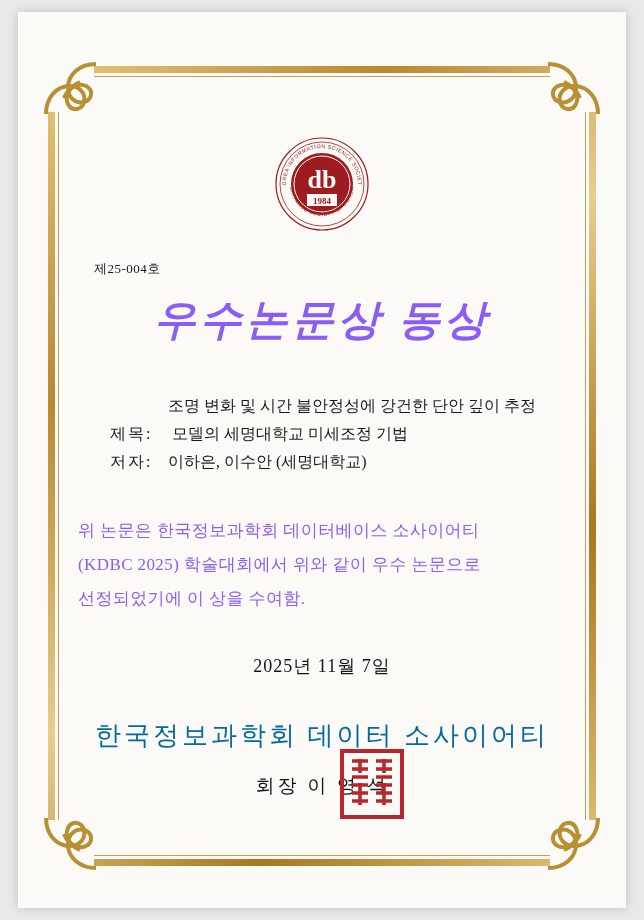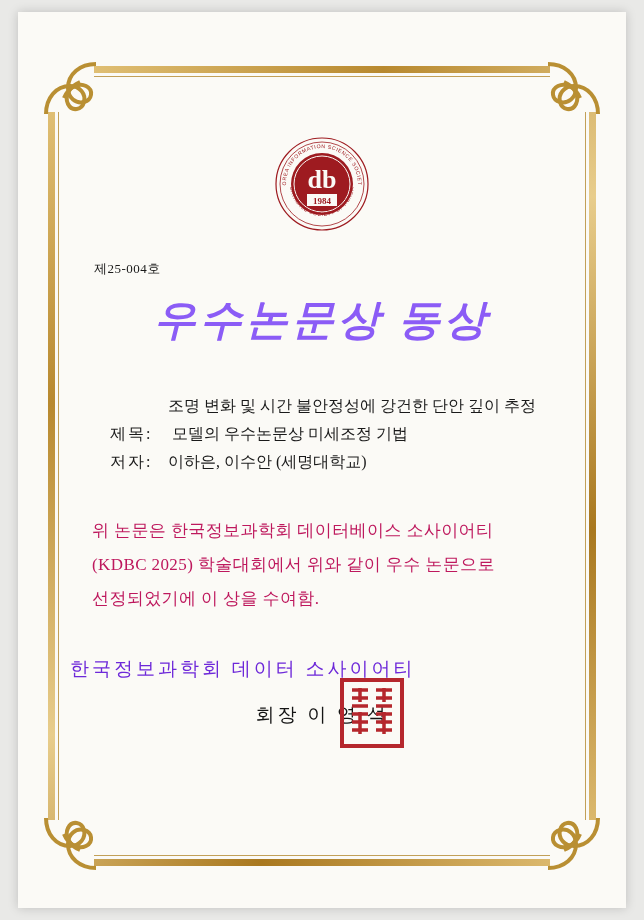--- a/index.html
+++ b/index.html
@@ -119,43 +119,43 @@
   .field-label {
     width: 58px;
     flex: none;
     letter-spacing: 2px;
   }
   .field-value { flex: 1; }
   .field-value .l2 { display: block; margin-left: 4px; }
 
   .body-text {
     margin-top: 38px;
-    margin-left: 22px;
+    margin-left: 8px;
     margin-right: 14px;
     font-size: 17px;
     line-height: 2.0;
-    color: #be185d;
+    color: #8b5cf6;
     letter-spacing: 0.4px;
   }
   .body-text .ln { display: block; }
 
   .date-line {
     margin-top: 38px;
     text-align: center;
     font-size: 18px;
     letter-spacing: 1px;
     color: #141414;
   }
 
   .org-line {
     margin-top: 40px;
-    text-align: left;
-    font-size: 19px;
+    text-align: center;
+    font-size: 26px;
     letter-spacing: 3px;
-    color: #6d28d9;
+    color: #0369a1;
   }
 
   .signer-line {
     margin-top: 20px;
     text-align: center;
     font-size: 19px;
     letter-spacing: 3px;
     color: #141414;
     position: relative;
   }
@@ -241,37 +241,38 @@
 
     <div class="doc-number">제25-004호</div>
 
     <div class="award-title">우수논문상 동상</div>
 
     <div class="fields">
       <div class="field-row">
         <div class="field-label">제목:</div>
         <div class="field-value">
           <span>조명 변화 및 시간 불안정성에 강건한 단안 깊이 추정</span>
-          <span class="l2">모델의 우수논문상 미세조정 기법</span>
+          <span class="l2">모델의 세명대학교 미세조정 기법</span>
         </div>
       </div>
       <div class="field-row">
         <div class="field-label">저자:</div>
         <div class="field-value">
           <span>이하은, 이수안 (세명대학교)</span>
         </div>
       </div>
     </div>
 
     <div class="body-text">
       <span class="ln">위 논문은 한국정보과학회 데이터베이스 소사이어티</span>
       <span class="ln">(KDBC 2025) 학술대회에서 위와 같이 우수 논문으로</span>
       <span class="ln">선정되었기에 이 상을 수여함.</span>
     </div>
 
+    <div class="date-line">2025년 11월 7일</div>
 
     <div class="org-line">한국정보과학회  데이터  소사이어티</div>
 
     <div class="signer-line">
       <span>회장 이 영 석</span>
       <span class="seal">
         <svg viewBox="0 0 64 70" width="64" height="70">
           <rect x="2" y="2" width="60" height="66" fill="none" stroke="#b5272d" stroke-width="4"></rect>
           <g stroke="#b5272d" stroke-width="3.5" fill="none">
             <path d="M12 12 h16 M12 20 h16 M12 28 h16 M12 36 h16 M12 44 h16 M12 52 h16"></path>

